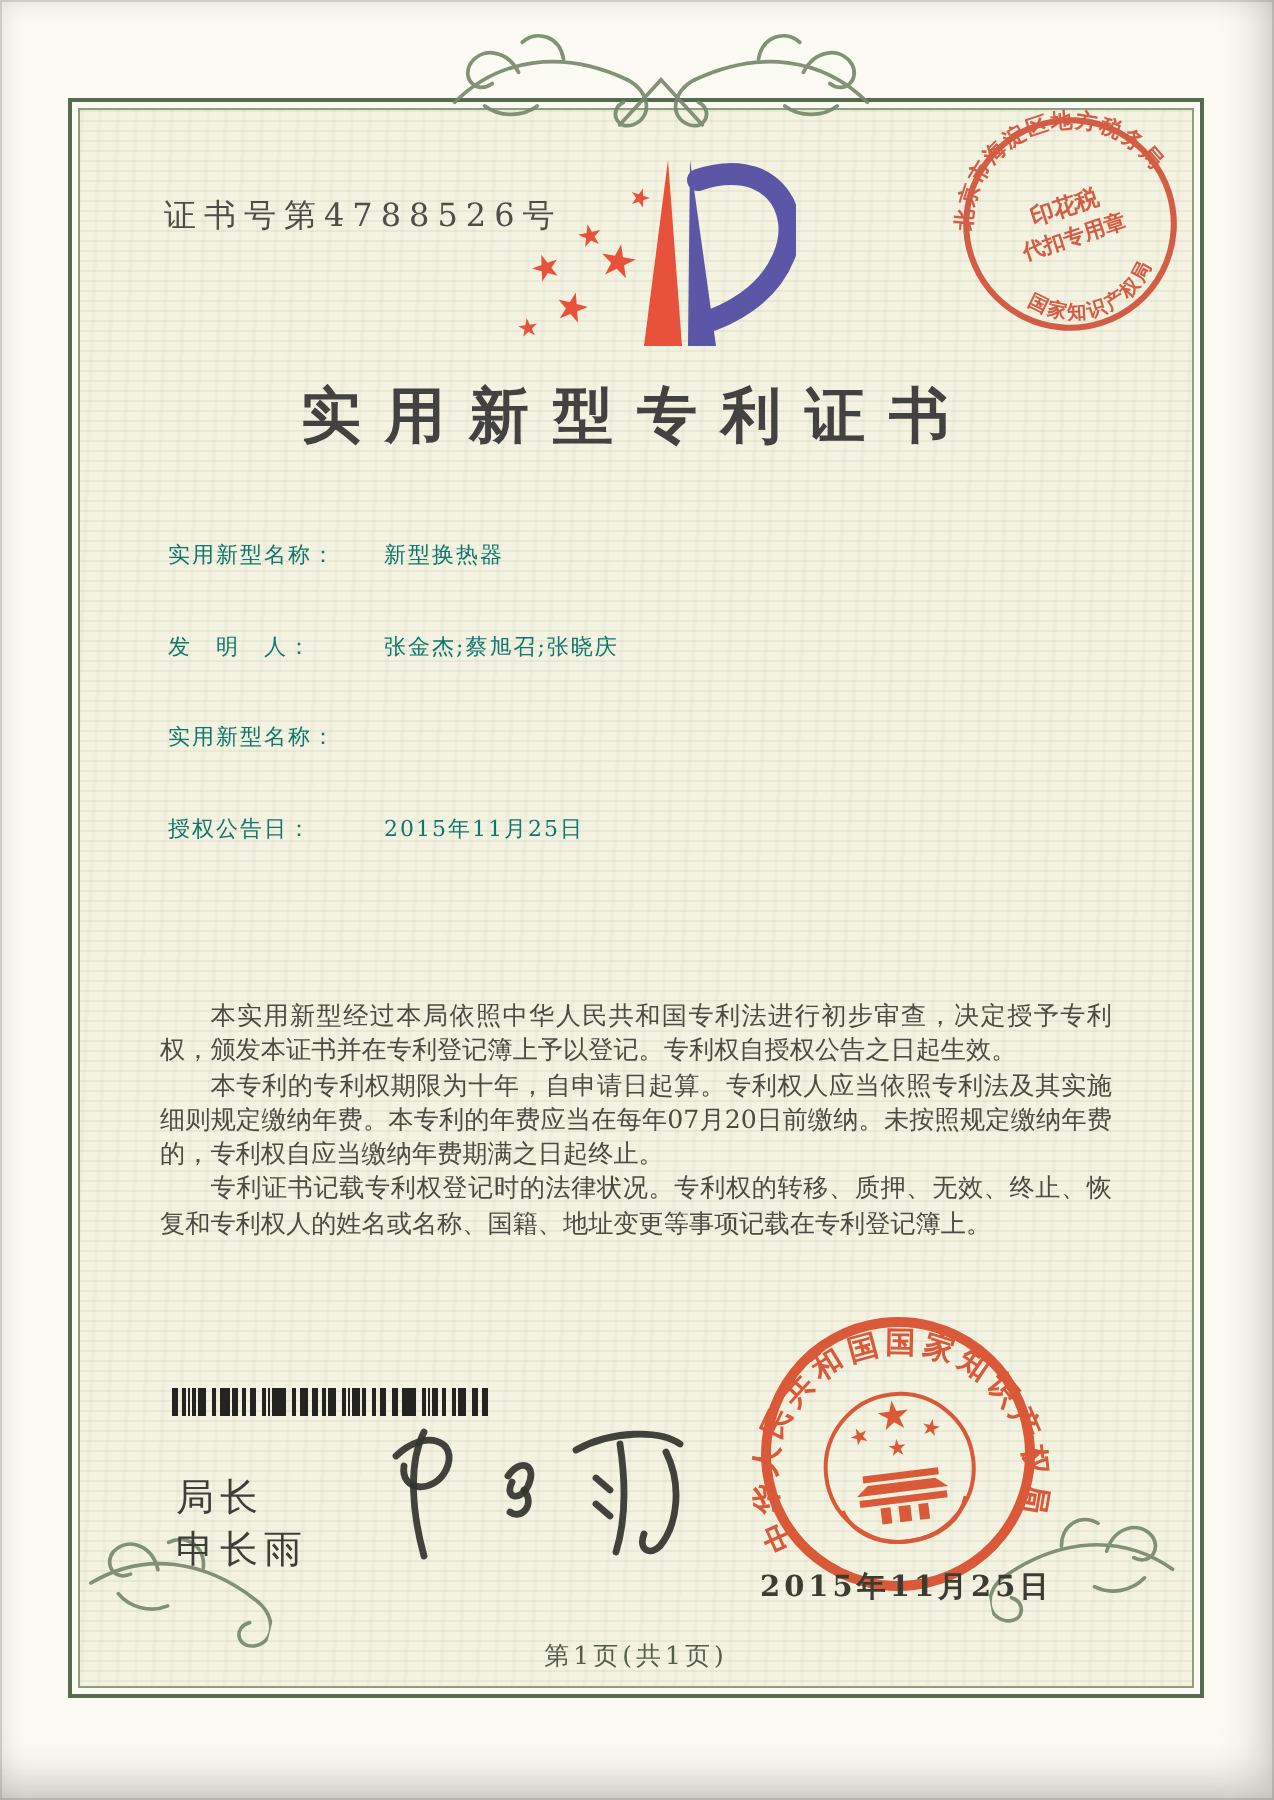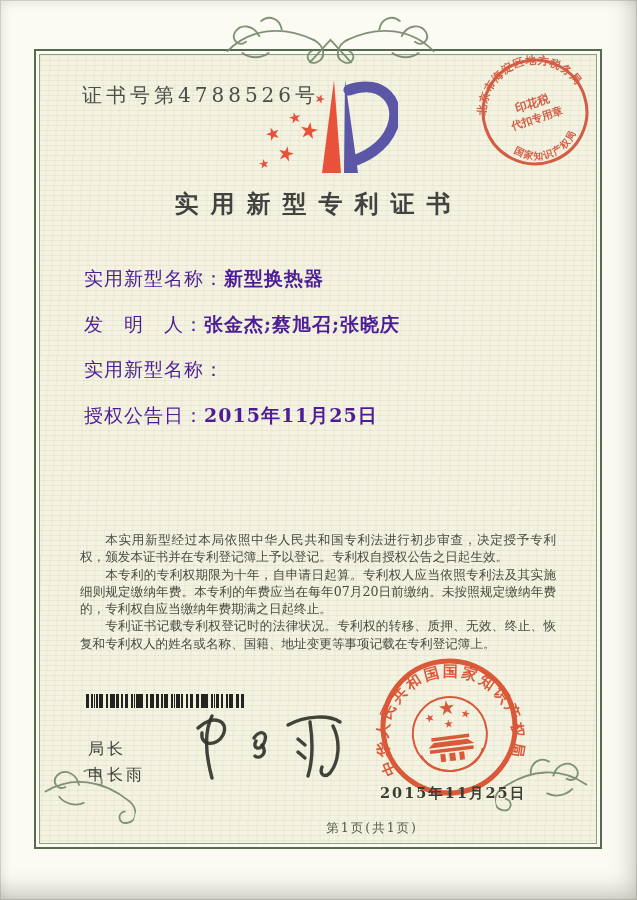--- a/index.html
+++ b/index.html
@@ -16,49 +16,49 @@
          background:
            repeating-linear-gradient(180deg, rgba(150,165,120,.12) 0 1px, rgba(0,0,0,0) 1px 5px),
            repeating-linear-gradient(92deg, rgba(150,165,120,.05) 0 2px, rgba(0,0,0,0) 2px 9px),
            #f4f2e1;}
   svg.orn{position:absolute;stroke:#74876a;fill:none;stroke-width:2;stroke-linecap:round;opacity:.9;}
   .top-ornament{left:218px;top:8px;width:225px;height:60px;}
   .corner{width:100px;height:55px;}
   .corner.bl{left:40px;top:762px;transform:rotate(14deg);}
   .corner.br{left:492px;top:752px;transform:scale(-1,1) rotate(10deg);}
   
-  .cert-no{position:absolute;left:82px;top:82px;font-size:20px;letter-spacing:4px;color:#4e4e48;}
+  .cert-no{position:absolute;left:82px;top:98px;font-size:16px;letter-spacing:4px;color:#4e4e48;}
   .title{position:absolute;left:0;top:188px;width:637px;text-align:center;
-         font-size:24px;font-weight:700;letter-spacing:12px;color:#424240;}
+         font-size:30px;font-weight:700;letter-spacing:12px;color:#424240;}
   .fields{position:absolute;left:84px;top:268px;width:480px;}
-  .field-row{display:flex;margin-bottom:25.5px;font-size:19px;color:#4c1d95;line-height:20px;}
+  .field-row{display:flex;margin-bottom:25.5px;font-size:11px;color:#0f766e;line-height:20px;}
   .field-row .lbl{flex:0 0 auto;min-width:108px;letter-spacing:1px;}
-  .field-row .val{letter-spacing:1px;font-weight:bold;}
-  .paras{position:absolute;left:80px;top:531px;width:476px;font-size:12.6px;
+  .field-row .val{letter-spacing:1px;}
+  .paras{position:absolute;left:80px;top:499px;width:476px;font-size:12.6px;
          line-height:17.3px;color:#4b4b42;text-align:justify;}
   .paras p{margin:0;text-indent:2em;}
   .barcode{position:absolute;left:86px;top:694px;width:158px;height:14px;
          background:
            repeating-linear-gradient(90deg,#23231f 0 2px,rgba(0,0,0,0) 2px 5px),
            repeating-linear-gradient(90deg,#23231f 0 1px,rgba(0,0,0,0) 1px 8px),
            repeating-linear-gradient(90deg,#23231f 0 3px,rgba(0,0,0,0) 3px 13px);}
-  .signer{position:absolute;left:88px;top:736px;font-size:16px;color:#3e3e38;line-height:26px;letter-spacing:3px;}
+  .signer{position:absolute;left:88px;top:736px;font-size:19px;color:#3e3e38;line-height:26px;letter-spacing:3px;}
   .signature-svg{position:absolute;left:182px;top:698px;width:175px;height:95px;}
   .signature-svg path{stroke:#31342c;stroke-width:3.4;fill:none;stroke-linecap:round;stroke-linejoin:round;opacity:.92;}
   .tax-seal{position:absolute;left:477px;top:54px;width:116px;height:116px;transform:rotate(-18deg);opacity:.88;}
   .tax-seal .ring{stroke:#cf4930;stroke-width:3;fill:none;}
   .tax-seal text{fill:#cf4930;font-weight:700;}
   .official-seal{position:absolute;left:374px;top:652px;width:150px;height:150px;transform:rotate(-7deg);opacity:.93;}
   .official-seal .ring{stroke:#d94e2d;stroke-width:5;fill:none;}
   .official-seal text{fill:#d94e2d;font-weight:700;}
   .official-seal .emb{stroke:#d94e2d;stroke-width:2;fill:none;}
   .official-seal .fill{fill:#d94e2d;stroke:none;}
   .issue-date{position:absolute;left:380px;top:784px;width:200px;font-size:14.5px;font-weight:600;
          letter-spacing:2px;color:#3c3c33;}
-  .footer{position:absolute;left:218px;top:820px;width:200px;text-align:right;
+  .footer{position:absolute;left:218px;top:820px;width:200px;text-align:center;
          font-size:12.5px;letter-spacing:2px;color:#535b4b;}
   .logo{position:absolute;left:246px;top:76px;width:152px;height:106px;}
 </style>
 </head>
 <body>
 
 <div class="scan">
 
   <svg width="0" height="0" style="position:absolute">
     <defs>

